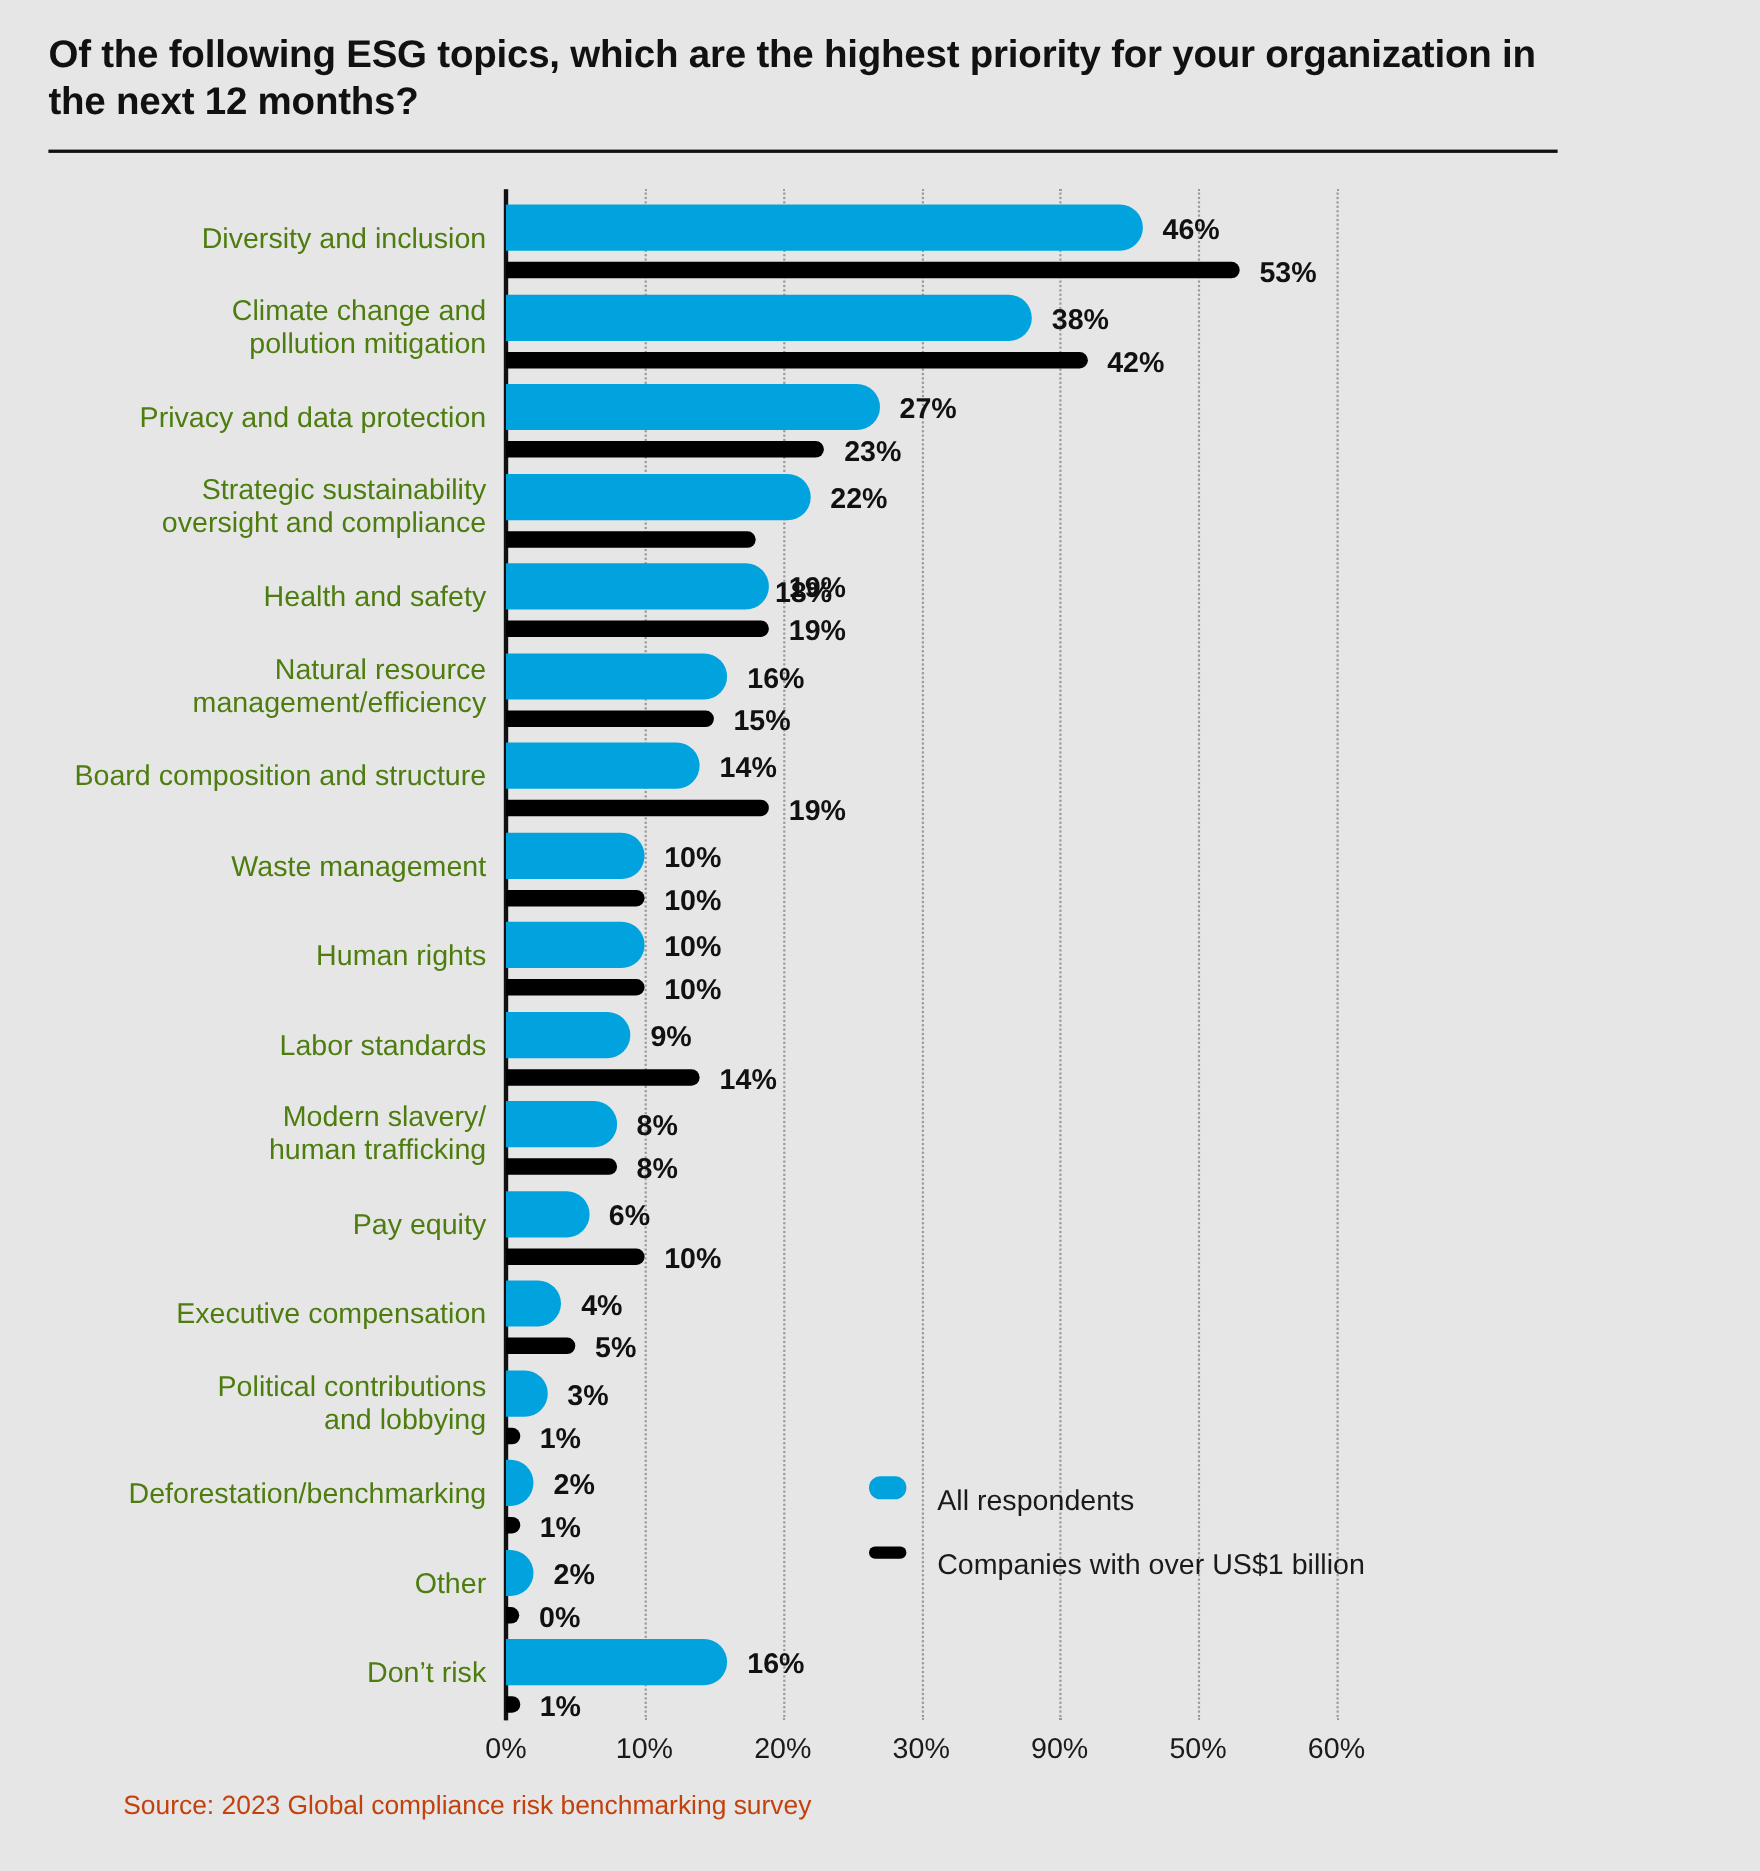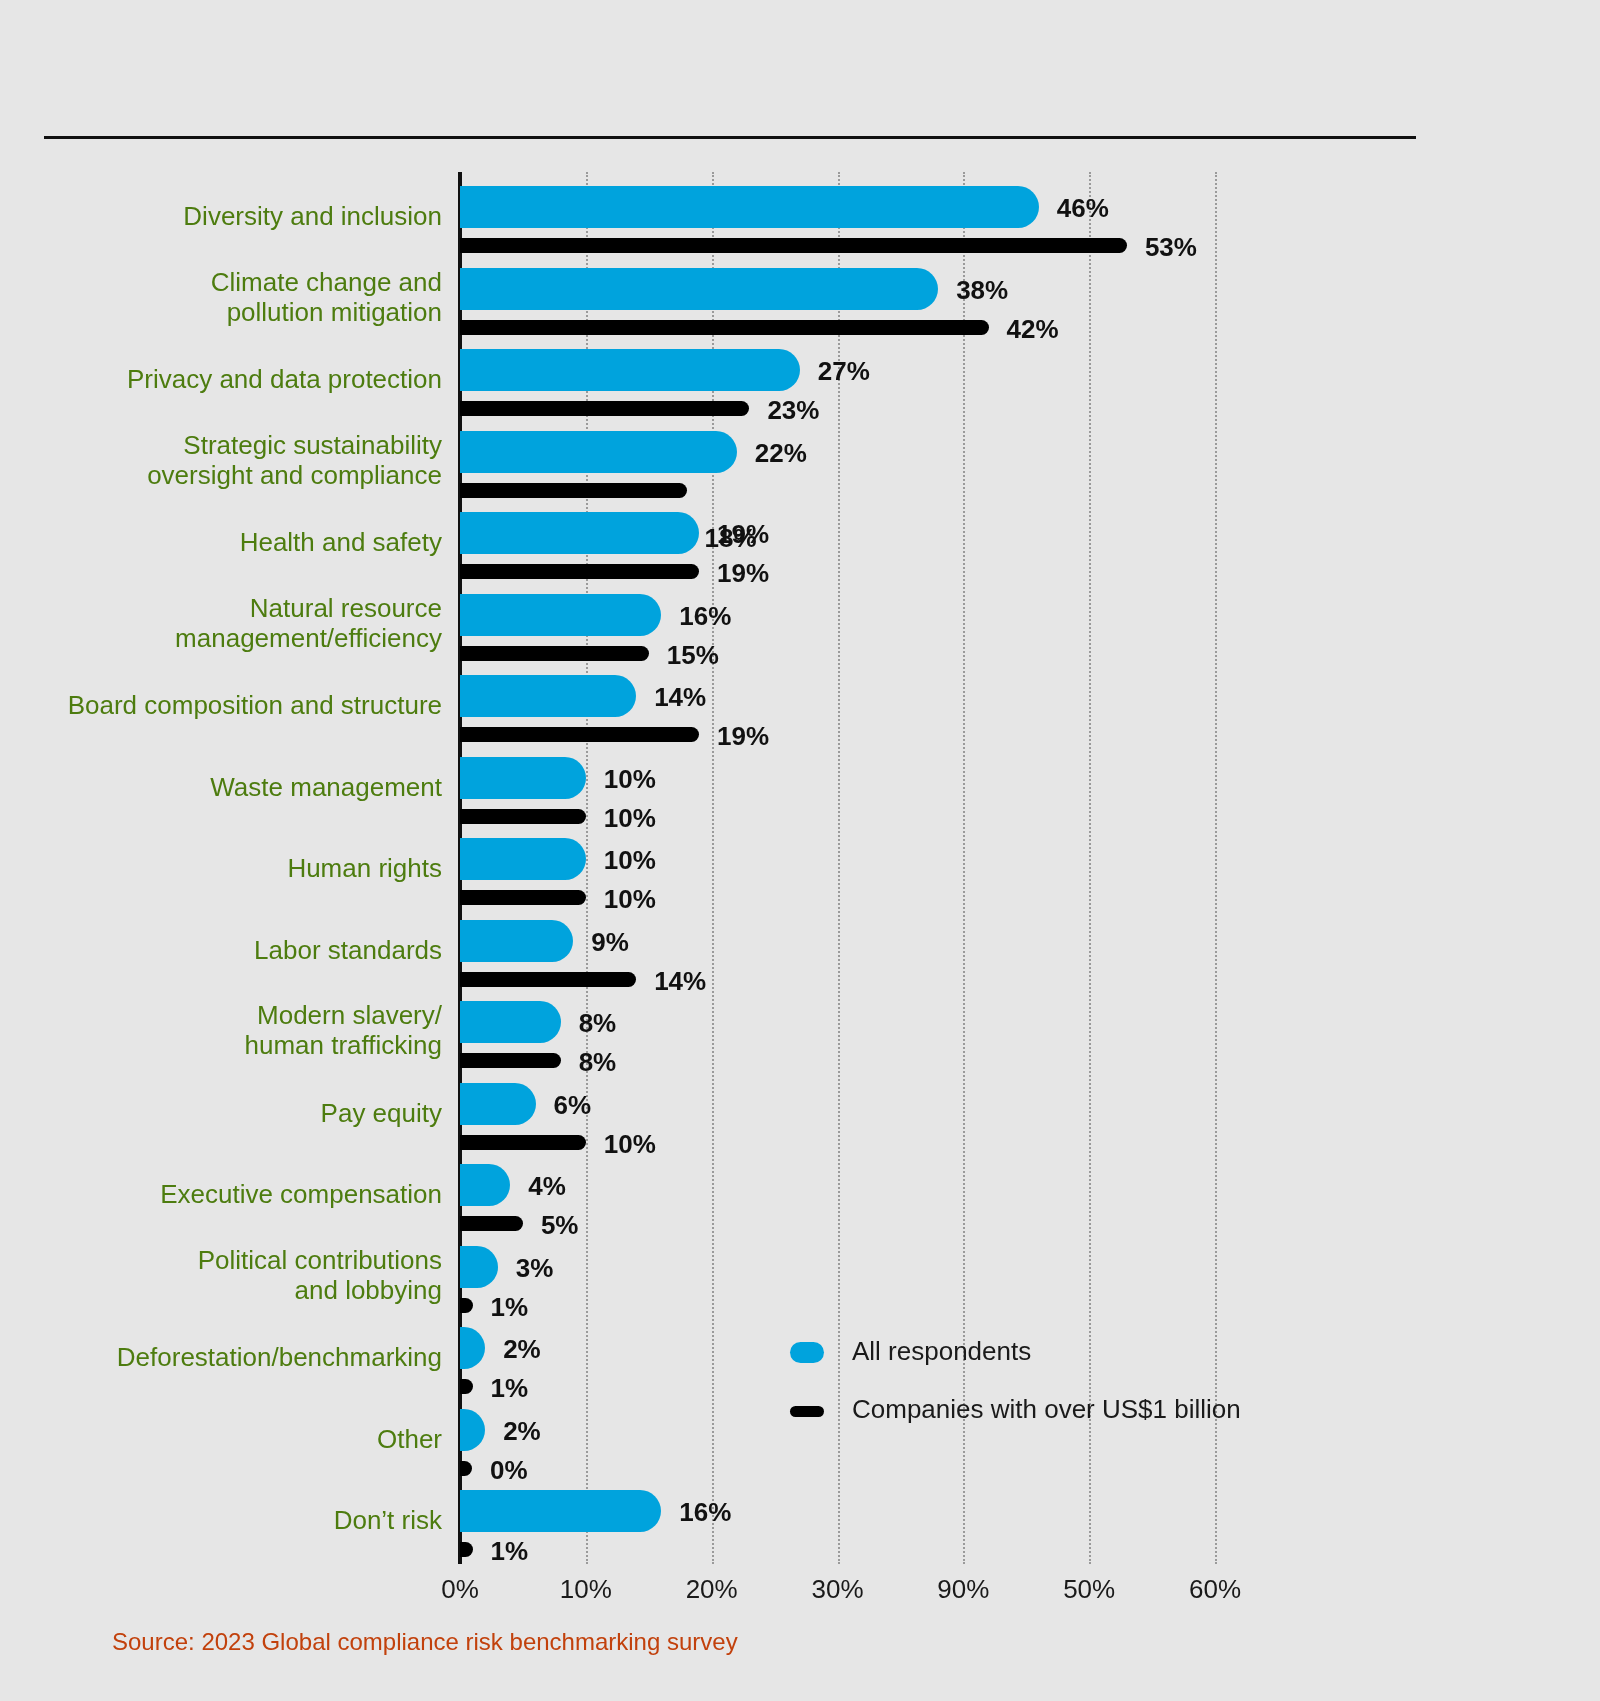--- a/index.html
+++ b/index.html
@@ -86,21 +86,21 @@
   .legend-row{position:relative;height:58px;}
   .legend-swatch-blue{
     position:absolute;left:0;top:12px;
     width:34px;height:21px;background:#00a3dd;border-radius:11px;
   }
   .legend-swatch-black{
     position:absolute;left:0;top:18px;
     width:34px;height:11px;background:#000;border-radius:6px;
   }
   .legend-label{
-    position:absolute;left:62px;top:6px;
+    position:absolute;left:62px;top:19px;
     font-size:26px;color:#1a1a1a;white-space:nowrap;
   }
 
   
   .xtick{
     position:absolute;
     top:1574px;
     font-size:26px;
     color:#1a1a1a;
     transform:translateX(-50%);
@@ -114,20 +114,21 @@
     font-size:24px;
     color:#c2410c;
     white-space:nowrap;
   }
 </style>
 </head>
 <body>
 
 <div class="page">
 
+  <div class="title">Of the following ESG topics, which are the highest priority for your organization in the next 12 months?</div>
   <div class="rule"></div>
 
   <div class="chart" id="chart">
     <div class="axis-line"></div>
     <div id="gridlines">
         <div class="gridline" style="left: 585.833px;"></div>
         <div class="gridline" style="left: 711.667px;"></div>
         <div class="gridline" style="left: 837.5px;"></div>
         <div class="gridline" style="left: 963.333px;"></div>
         <div class="gridline" style="left: 1089.17px;"></div>

